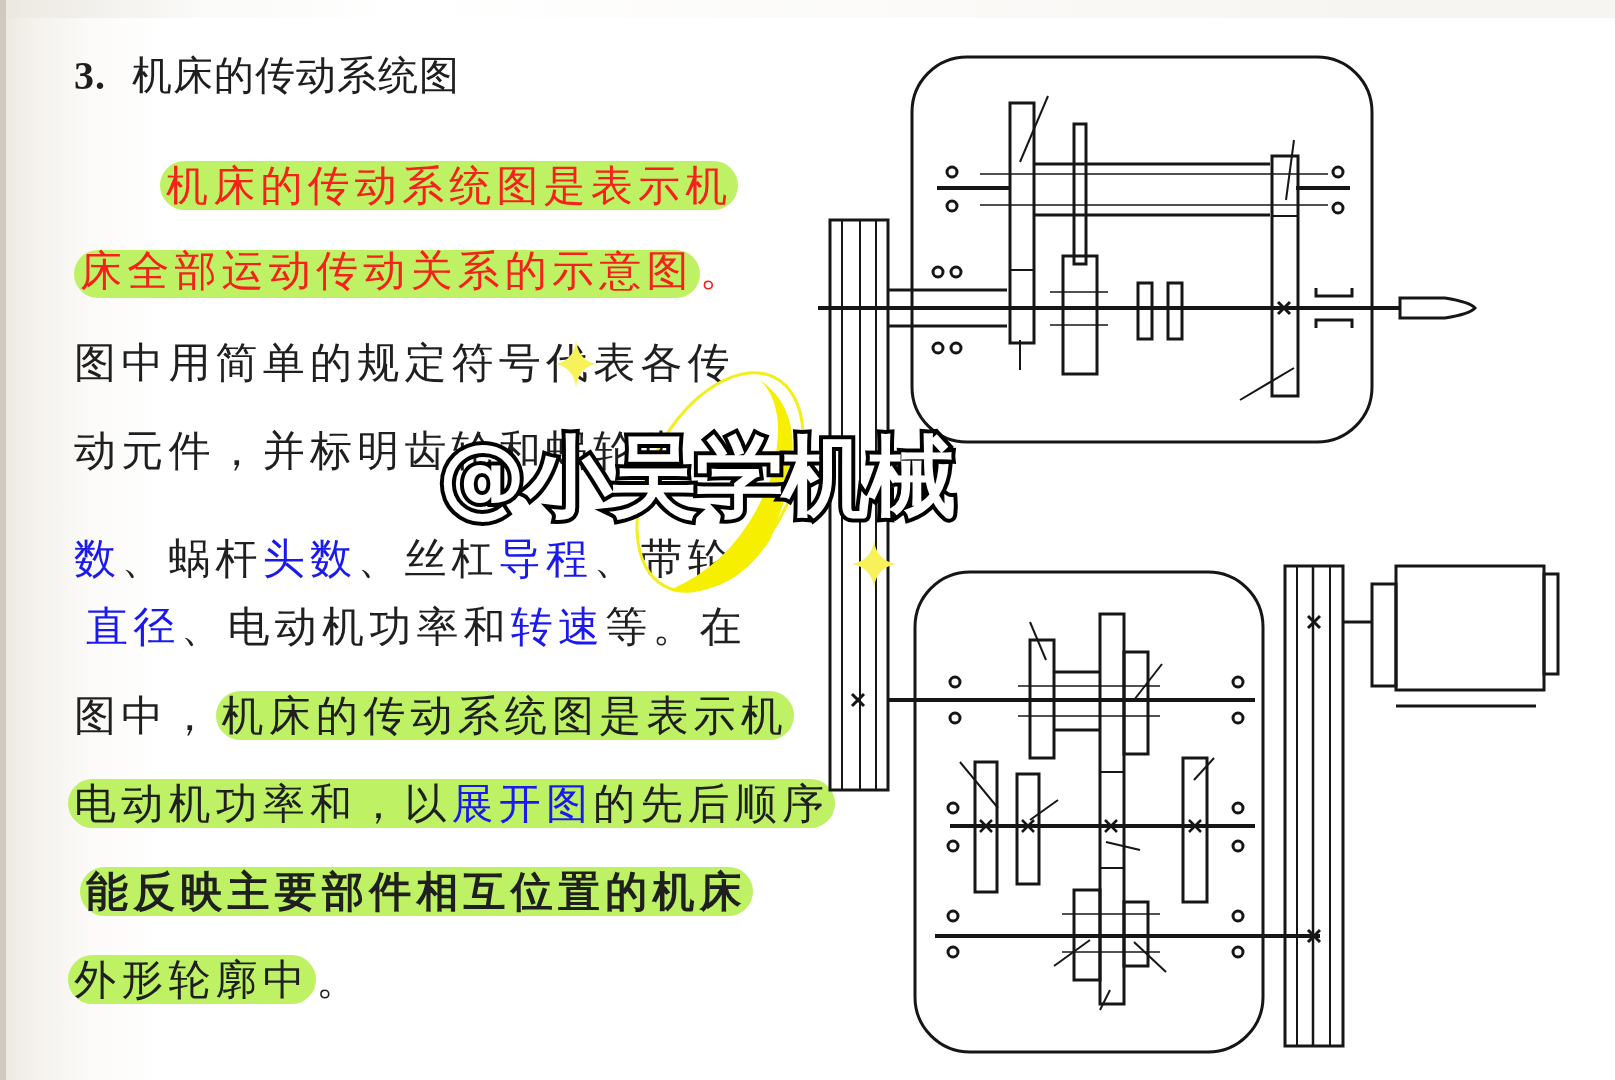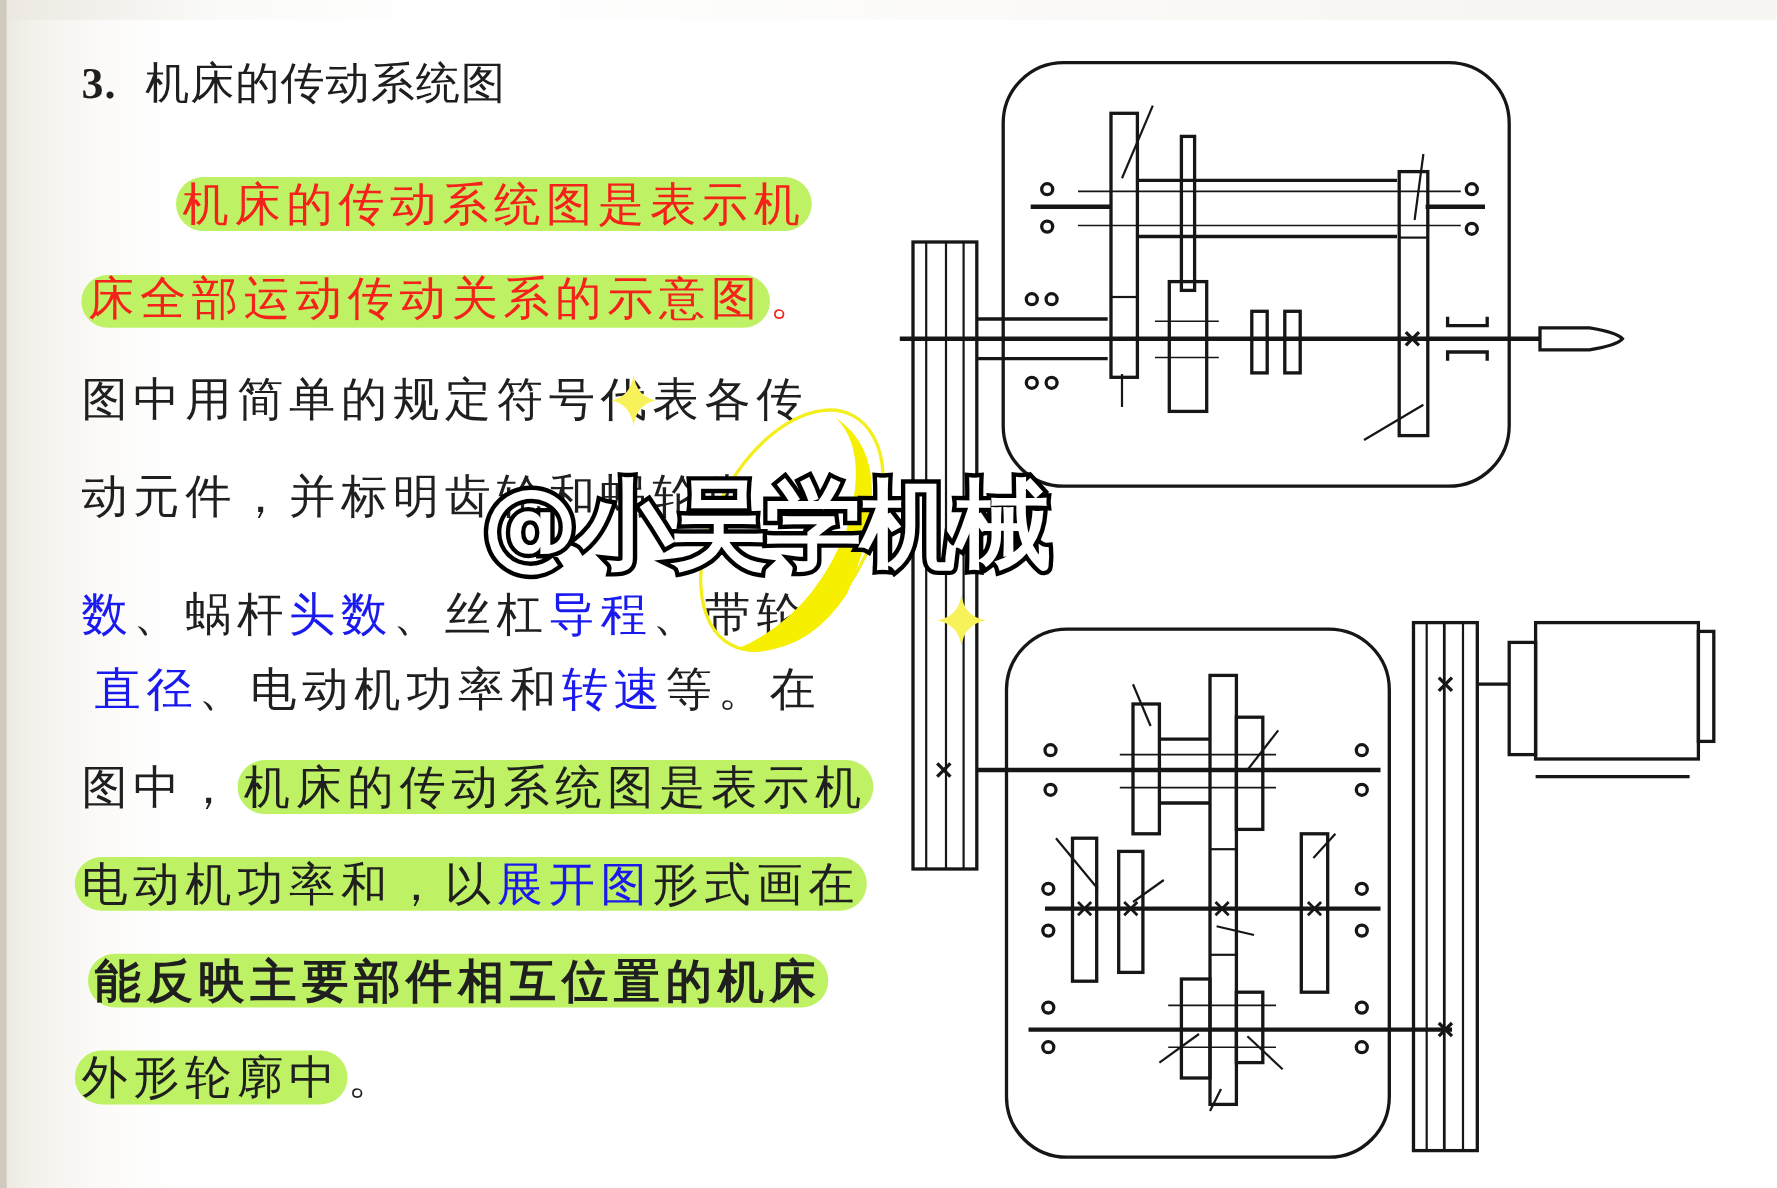--- a/index.html
+++ b/index.html
@@ -59,21 +59,21 @@
 
   <div class="line" style="top:598px;margin-left:12px;">
     <span class="blue">直径</span><span>、电动机功率和</span><span class="blue">转速</span><span>等。在</span>
   </div>
 
   <div class="line" style="top:687px;">
     <span>图中，</span><span class="hl">机床的传动系统图是表示机</span>
   </div>
 
   <div class="line" style="top:775px; left:68px;">
-    <span class="hl"><span>电动机功率和，以</span><span class="blue">展开图</span><span>形式画在</span></span>
+    <span class="hl"><span>电动机功率和，以</span><span class="blue">展开图</span><span>的先后顺序</span></span>
   </div>
 
   <div class="line" style="top:863px; left:80px;font-weight:bold;">
     <span class="hl">能反映主要部件相互位置的机床</span>
   </div>
 
   <div class="line" style="top:951px; left:68px;">
     <span class="hl">外形轮廓中</span><span>。</span>
   </div>
 </div>

